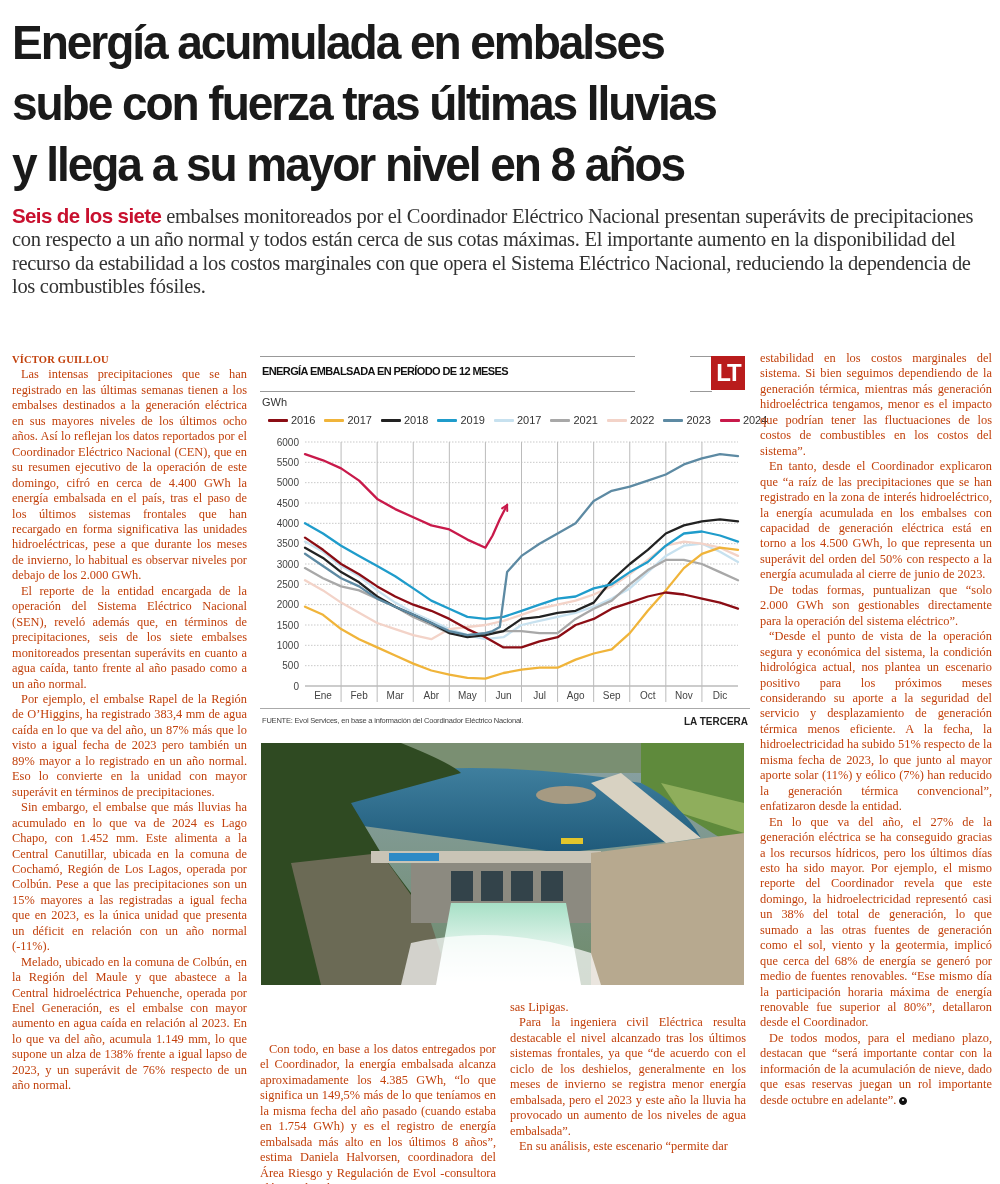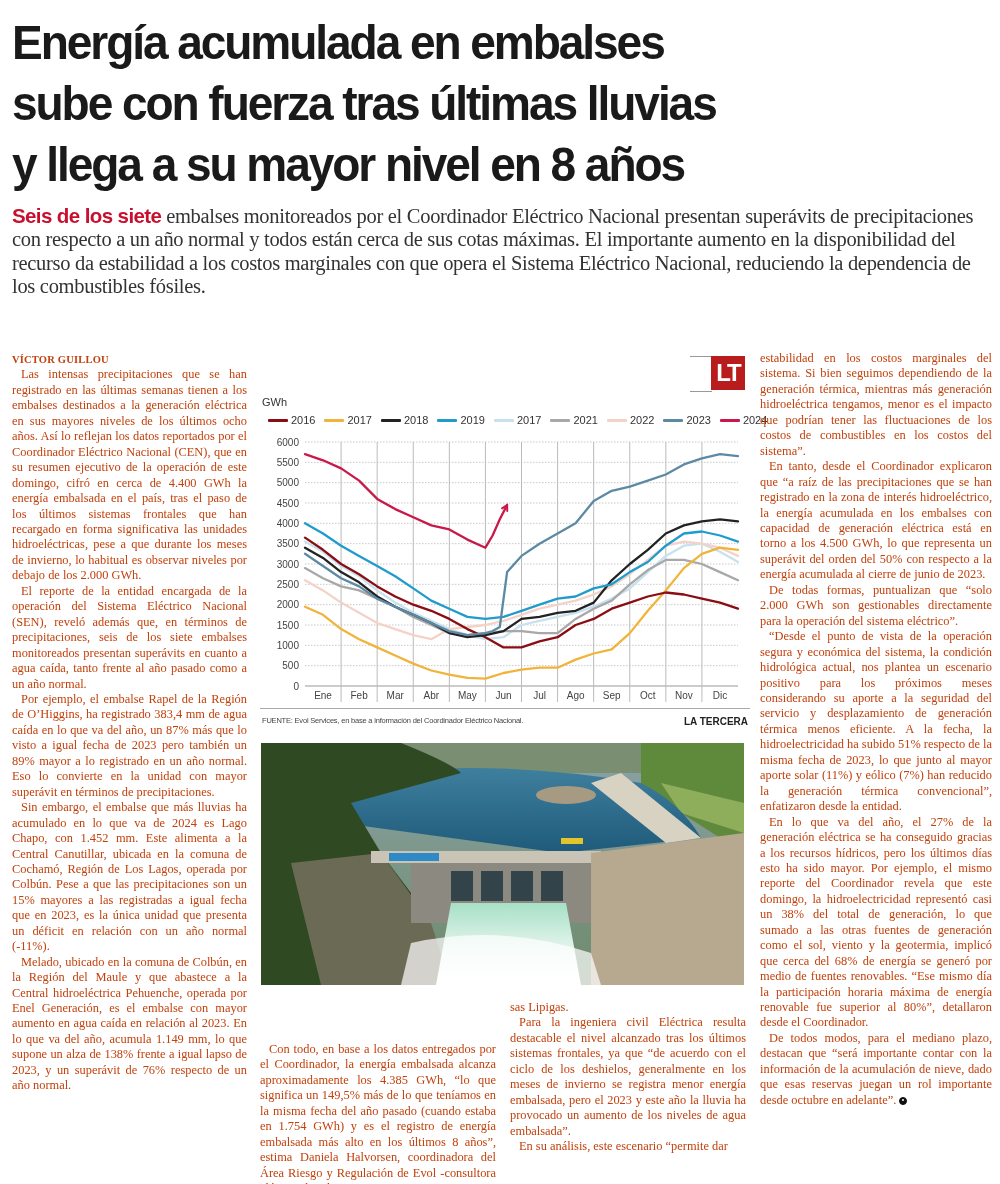--- a/index.html
+++ b/index.html
@@ -48,20 +48,23 @@
 <div class="col" id="col1">
   <p class="byline">VÍCTOR GUILLOU</p>
   <p>Las intensas precipitaciones que se han registrado en las últimas semanas tienen a los embalses destinados a la generación eléctrica en sus mayores niveles de los últimos ocho años. Así lo reflejan los datos reportados por el Coordinador Eléctrico Nacional (CEN), que en su resumen ejecutivo de la operación de este domingo, cifró en cerca de 4.400 GWh la energía embalsada en el país, tras el paso de los últimos sistemas frontales que han recargado en forma significativa las unidades hidroeléctricas, pese a que durante los meses de invierno, lo habitual es observar niveles por debajo de los 2.000 GWh.</p>
   <p>El reporte de la entidad encargada de la operación del Sistema Eléctrico Nacional (SEN), reveló además que, en términos de precipitaciones, seis de los siete embalses monitoreados presentan superávits en cuanto a agua caída, tanto frente al año pasado como a un año normal.</p>
   <p>Por ejemplo, el embalse Rapel de la Región de O’Higgins, ha registrado 383,4 mm de agua caída en lo que va del año, un 87% más que lo visto a igual fecha de 2023 pero también un 89% mayor a lo registrado en un año normal. Eso lo convierte en la unidad con mayor superávit en términos de precipitaciones.</p>
   <p>Sin embargo, el embalse que más lluvias ha acumulado en lo que va de 2024 es Lago Chapo, con 1.452 mm. Este alimenta a la Central Canutillar, ubicada en la comuna de Cochamó, Región de Los Lagos, operada por Colbún. Pese a que las precipitaciones son un 15% mayores a las registradas a igual fecha que en 2023, es la única unidad que presenta un déficit en relación con un año normal (-11%).</p>
   <p>Melado, ubicado en la comuna de Colbún, en la Región del Maule y que abastece a la Central hidroeléctrica Pehuenche, operada por Enel Generación, es el embalse con mayor aumento en agua caída en relación al 2023. En lo que va del año, acumula 1.149 mm, lo que supone un alza de 138% frente a igual lapso de 2023, y un superávit de 76% respecto de un año normal.</p>
 </div>
 
 <div class="chart-box">
+  <div class="chart-title-wrap">
+    <div class="chart-title">ENERGÍA EMBALSADA EN PERÍODO DE 12 MESES</div>
+  </div>
   <div class="logo-line"></div>
   <div class="lt-logo">LT</div>
   <div class="unit-label">GWh</div>
   <div class="legend" id="legend">
       <div class="legend-item">
         <span class="legend-swatch" style="background: rgb(139, 13, 20);"></span>
         <span>2016</span>
       </div>
       <div class="legend-item">
         <span class="legend-swatch" style="background: rgb(240, 180, 58);"></span>

